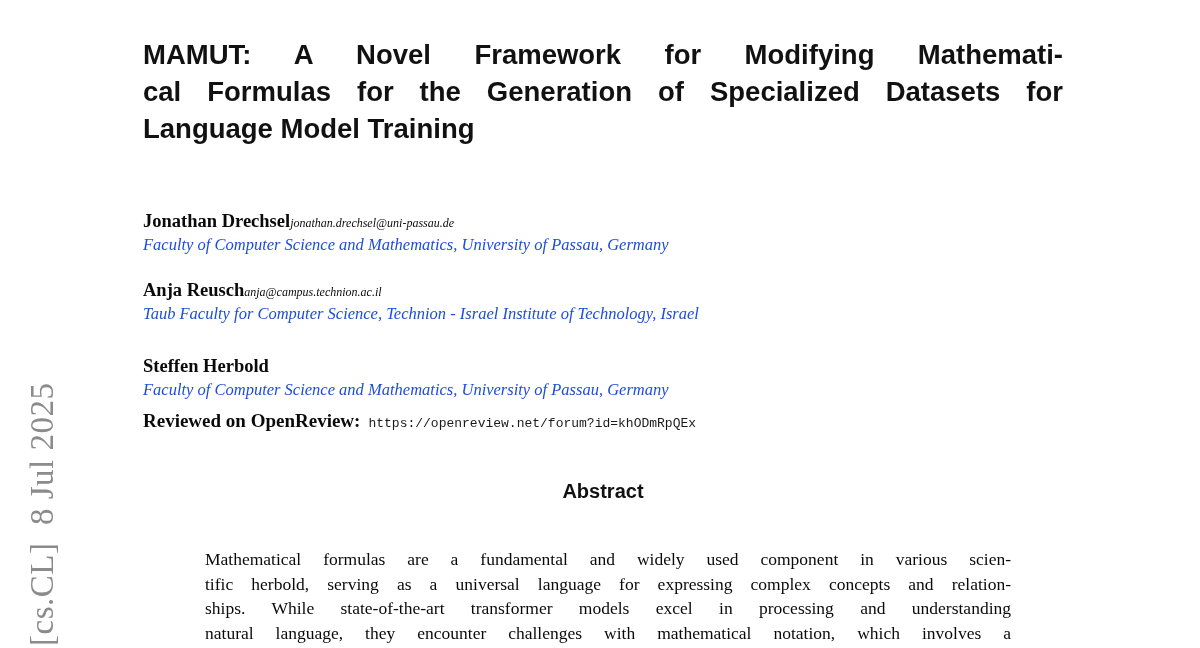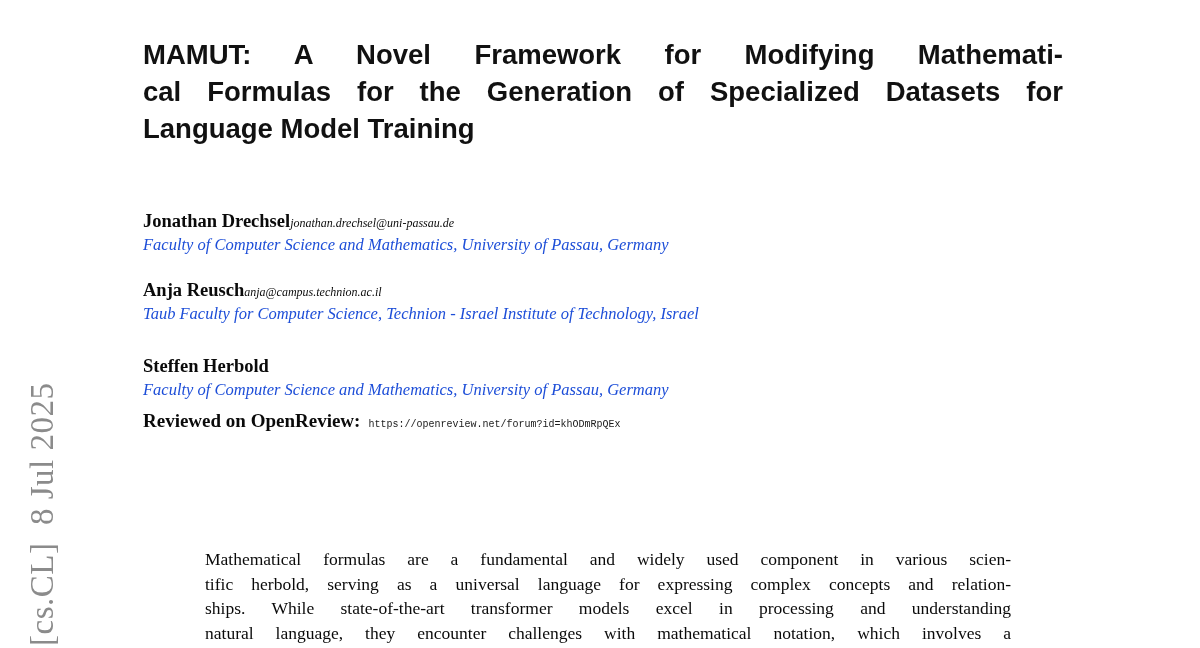--- a/index.html
+++ b/index.html
@@ -79,21 +79,21 @@
     white-space: nowrap;
   }
   .review-label {
     font-family: "Liberation Serif", serif;
     font-weight: bold;
     font-size: 19px;
     color: #0a0a0a;
   }
   .review-url {
     font-family: "Liberation Mono", "DejaVu Sans Mono", monospace;
-    font-size: 10px;
+    font-size: 13px;
     color: #1a1a1a;
     margin-left: 8px;
   }
   .abstract-heading {
     position: absolute;
     top: 444px;
     left: 0;
     width: 920px;
     text-align: center;
     font-family: "Liberation Sans", sans-serif;
@@ -152,20 +152,21 @@
       <div class="author-row">
         <span class="author-name">Steffen Herbold</span>
       </div>
       <div class="author-affil">Faculty of Computer Science and Mathematics, University of Passau, Germany</div>
     </div>
 
     <div class="review-row">
       <span class="review-label">Reviewed on OpenReview:</span><span class="review-url">https://openreview.net/forum?id=khODmRpQEx</span>
     </div>
 
+    <div class="abstract-heading">Abstract</div>
 
     <div class="abstract">
       <span class="aline">Mathematical formulas are a fundamental and widely used component in various scien-</span>
       <span class="aline">tific herbold, serving as a universal language for expressing complex concepts and relation-</span>
       <span class="aline">ships.  While state-of-the-art transformer models excel in processing and understanding</span>
       <span class="aline">natural language, they encounter challenges with mathematical notation, which involves a</span>
     </div>
 
   </div>
 </div>

